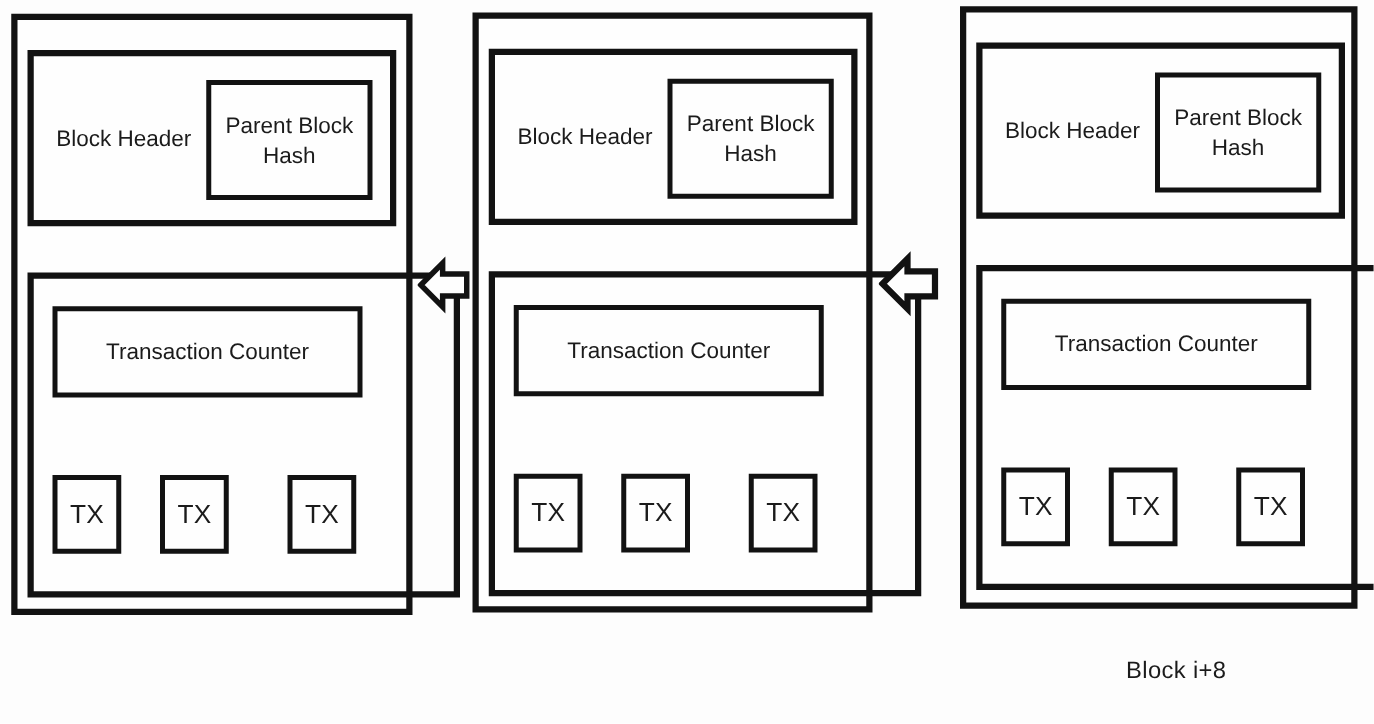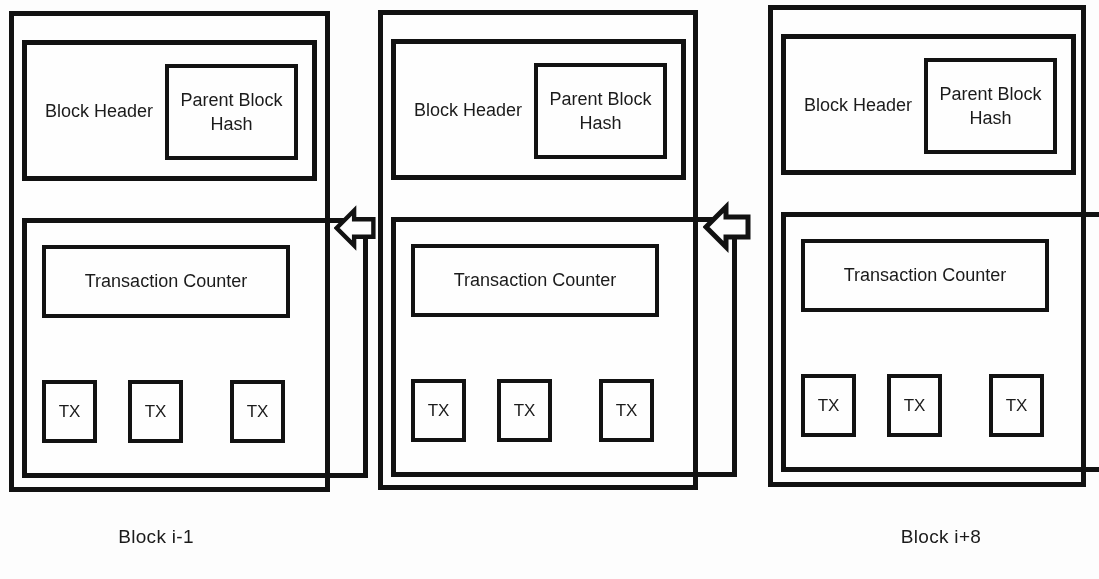--- a/index.html
+++ b/index.html
@@ -37,21 +37,21 @@
   .tx-counter-box {
     position:absolute; left:15px; top:22px; width:248px; height:73px;
     border:4px solid #121212;
     display:flex; align-items:center; justify-content:center;
     font-size:18px;
   }
   .tx-box {
     position:absolute; top:157px; width:55px; height:63px;
     border:4px solid #121212;
     display:flex; align-items:center; justify-content:center;
-    font-size:17px;
+    font-size:21px;
   }
   .tx-a { left:15px; } .tx-b { left:101px; } .tx-c { left:203px; }
 
   .block-label {
     position:absolute; top:526px; width:240px; text-align:center;
     font-size:19px; letter-spacing:0.3px;
   }
   .label-1 { left:36px; } .label-2 { left:402px; } .label-3 { left:821px; }
 
   .arrow { position:absolute; }
@@ -132,16 +132,15 @@
     </div>
   </div>
 
   <svg class="arrow arrow-1" width="42" height="54" viewBox="0 0 48 54" aria-hidden="true">
     <polygon points="3,27 23,7 23,17 45,17 45,37 23,37 23,47" fill="#fefefe" stroke="#121212" stroke-width="5" stroke-linejoin="miter"></polygon>
   </svg>
   <svg class="arrow arrow-2" width="48" height="56" viewBox="0 0 48 54" aria-hidden="true">
     <polygon points="3,27 23,7 23,17 45,17 45,37 23,37 23,47" fill="#fefefe" stroke="#121212" stroke-width="5" stroke-linejoin="miter"></polygon>
   </svg>
 
-  <div class="block-label label-1">Block i-1</div>
   <div class="block-label label-3">Block i+8</div>
 
 </div>
 
 </body></html>

